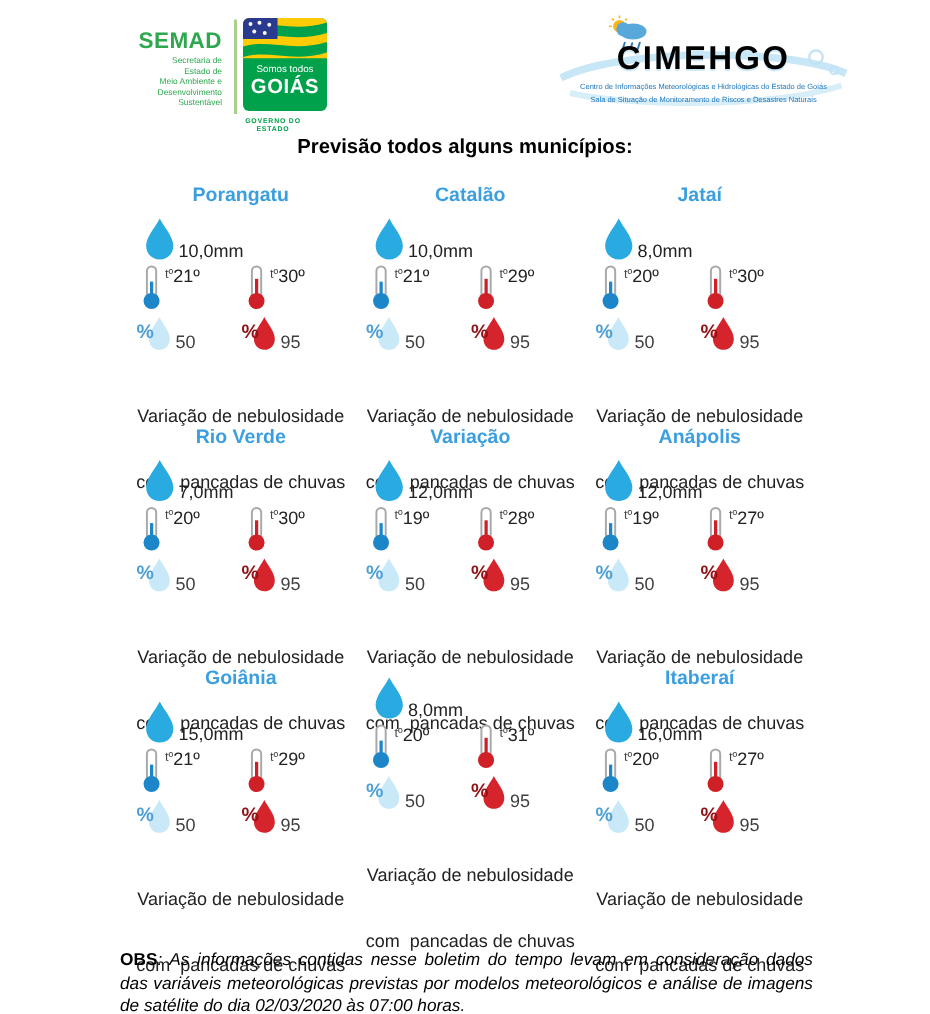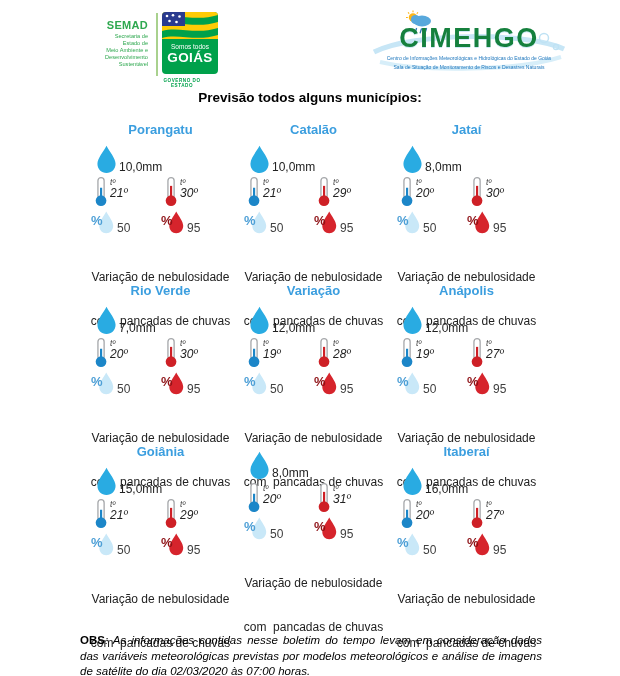--- a/index.html
+++ b/index.html
@@ -3,52 +3,52 @@
 <meta charset="utf-8">
 <style>
   html,body{margin:0;padding:0;}
   body{
     width:620px;height:676px;background:#ffffff;position:relative;overflow:hidden;
     font-family:"Liberation Sans", sans-serif;color:#222;
   }
   
   .header{position:absolute;left:0;top:0;width:620px;height:92px;}
   .semad{position:absolute;left:46px;top:19px;width:102px;text-align:right;color:#2EA84F;}
-  .semad-name{font-size:11px;font-weight:bold;letter-spacing:.3px;margin-bottom:2px;}
+  .semad-name{font-size:15px;font-weight:bold;letter-spacing:.3px;margin-bottom:2px;}
   .semad-line{font-size:5.6px;line-height:7px;}
   .header-divider{position:absolute;left:156px;top:13px;width:1.5px;height:63px;background:#A9D18E;}
   .goias-logo{position:absolute;left:162px;top:12px;width:40px;text-align:center;}
   .goias-square{width:56px;height:62px;background:#00A14B;border-radius:4px;overflow:hidden;
     display:flex;flex-direction:column;align-items:center;}
   .goias-flag{width:56px;height:27px;display:block;}
   .goias-tagline{color:#fff;font-size:6.5px;margin-top:4px;line-height:7px;}
   .goias-name{color:#fff;font-size:13.5px;font-weight:bold;letter-spacing:.4px;line-height:15px;}
   .goias-governo{color:#00A14B;font-size:4.6px;font-weight:bold;letter-spacing:.55px;margin-top:4px;}
   .cimehgo{position:absolute;left:368px;top:10px;width:202px;text-align:center;}
   .cimehgo-icon{position:absolute;left:36px;top:0;}
   .cimehgo-swoosh{position:absolute;left:0;top:12px;z-index:0;}
-  .cimehgo-name{position:relative;z-index:1;font-size:27px;font-weight:bold;color:#15803d;
+  .cimehgo-name{position:relative;z-index:1;font-size:22px;font-weight:bold;color:#000000;
     letter-spacing:1.5px;margin-top:14px;line-height:29px;text-shadow:0 1px 0 #cfe9f7;}
   .cimehgo-sub{position:relative;z-index:1;font-size:5px;color:#1B75BC;line-height:6.6px;margin-top:2px;}
   
   .page-title{position:absolute;top:90px;left:0;width:620px;text-align:center;
     font-size:13.5px;font-weight:bold;color:#000;}
   
   .cities-grid{position:absolute;left:84px;top:122px;display:grid;
     grid-template-columns:repeat(3,153px);grid-auto-rows:161px;}
   .city-card{position:relative;}
   .city-name{text-align:center;font-size:13px;font-weight:bold;color:#3B9EDF;height:16px;}
   .card-body{margin-left:10px;margin-top:5px;}
   .rain-row{display:flex;align-items:flex-end;height:31px;margin-left:2px;}
   .rain-drop{width:21px;height:29px;}
   .rain-amount{font-size:12px;color:#222;margin-left:2px;margin-bottom:0;text-align:center;}
   .temp-row{display:flex;margin-top:2px;}
   .temp-group{display:flex;align-items:flex-end;width:70px;}
   .thermo{width:15px;height:31px;}
-  .temp-text{display:flex;flex-direction:column;justify-content:flex-start;height:29px;margin-left:1px;font-style:italic;}
+  .temp-text{display:flex;flex-direction:row;justify-content:space-between;height:29px;margin-left:1px;}
   .t-label{font-size:8.5px;color:#444;line-height:9px;}
   .temp-value{font-size:12px;color:#222;line-height:13px;}
   .hum-row{display:flex;margin-top:3px;margin-left:-4px;}
   .hum-group{display:flex;align-items:flex-end;width:70px;}
   .hum-icon{width:26px;height:26px;}
   .hum-value{font-size:12px;color:#404040;margin-left:1px;margin-bottom:1px;}
   .city-desc{margin-top:5px;text-align:center;font-size:12px;line-height:14.5px;color:#222;white-space:pre-wrap;}
   
   .obs{position:absolute;left:80px;top:633px;width:462px;margin:0;
     font-size:11.5px;line-height:15.5px;text-align:justify;color:#000;}

